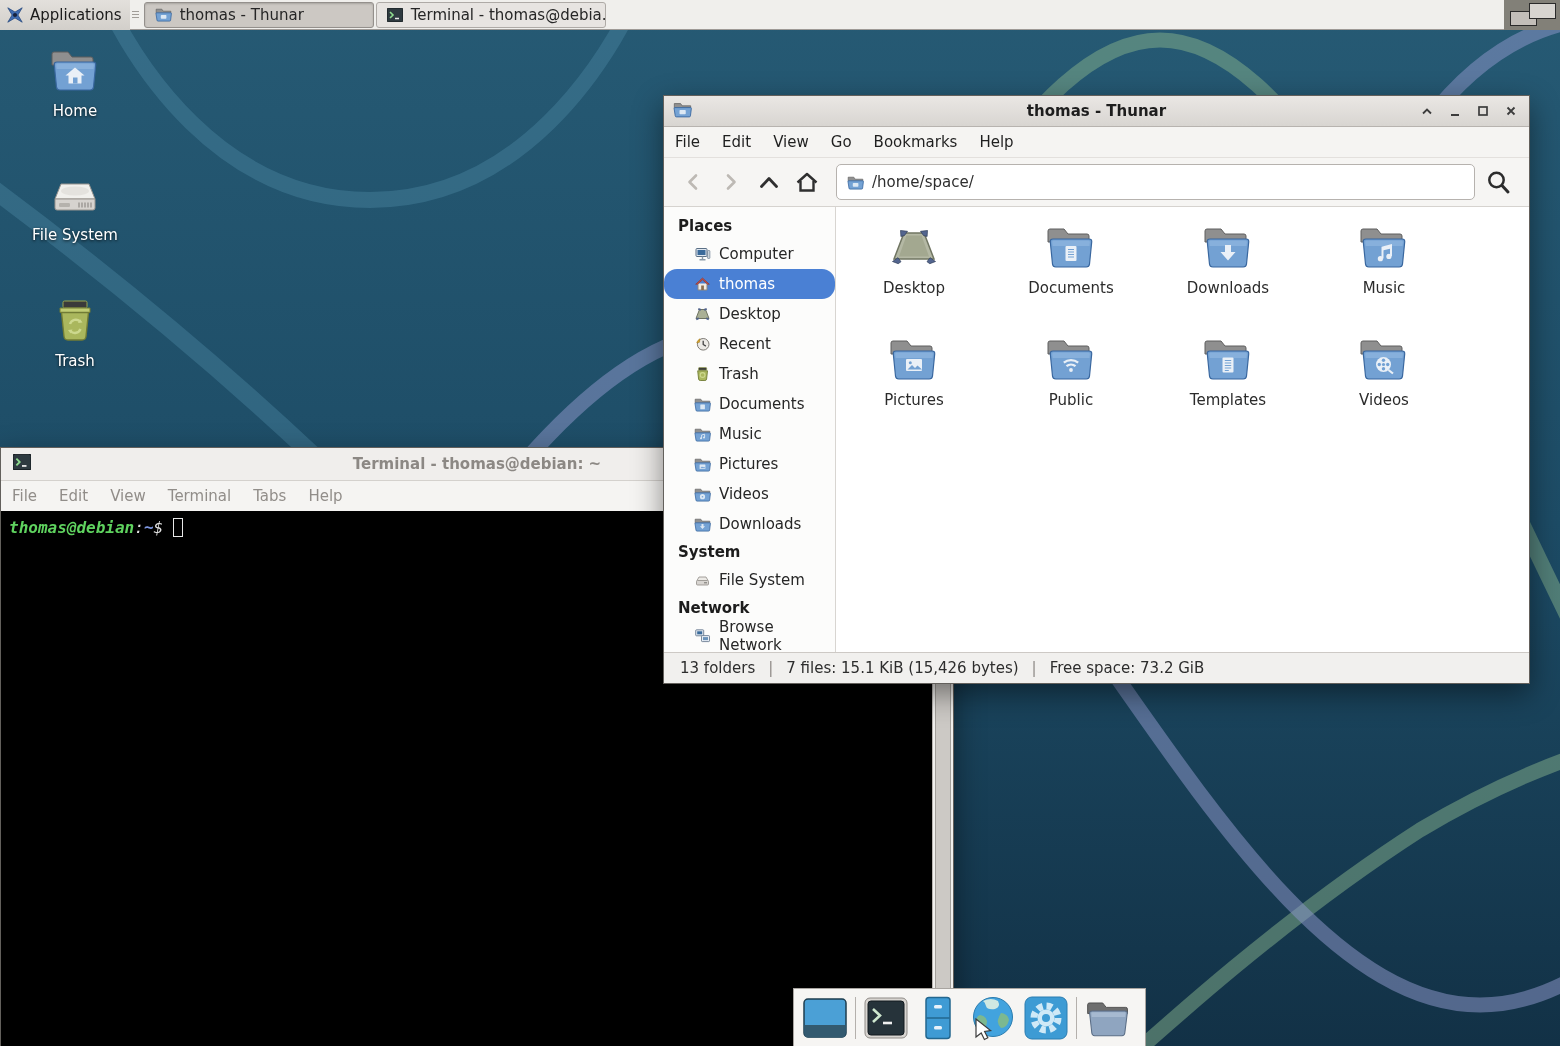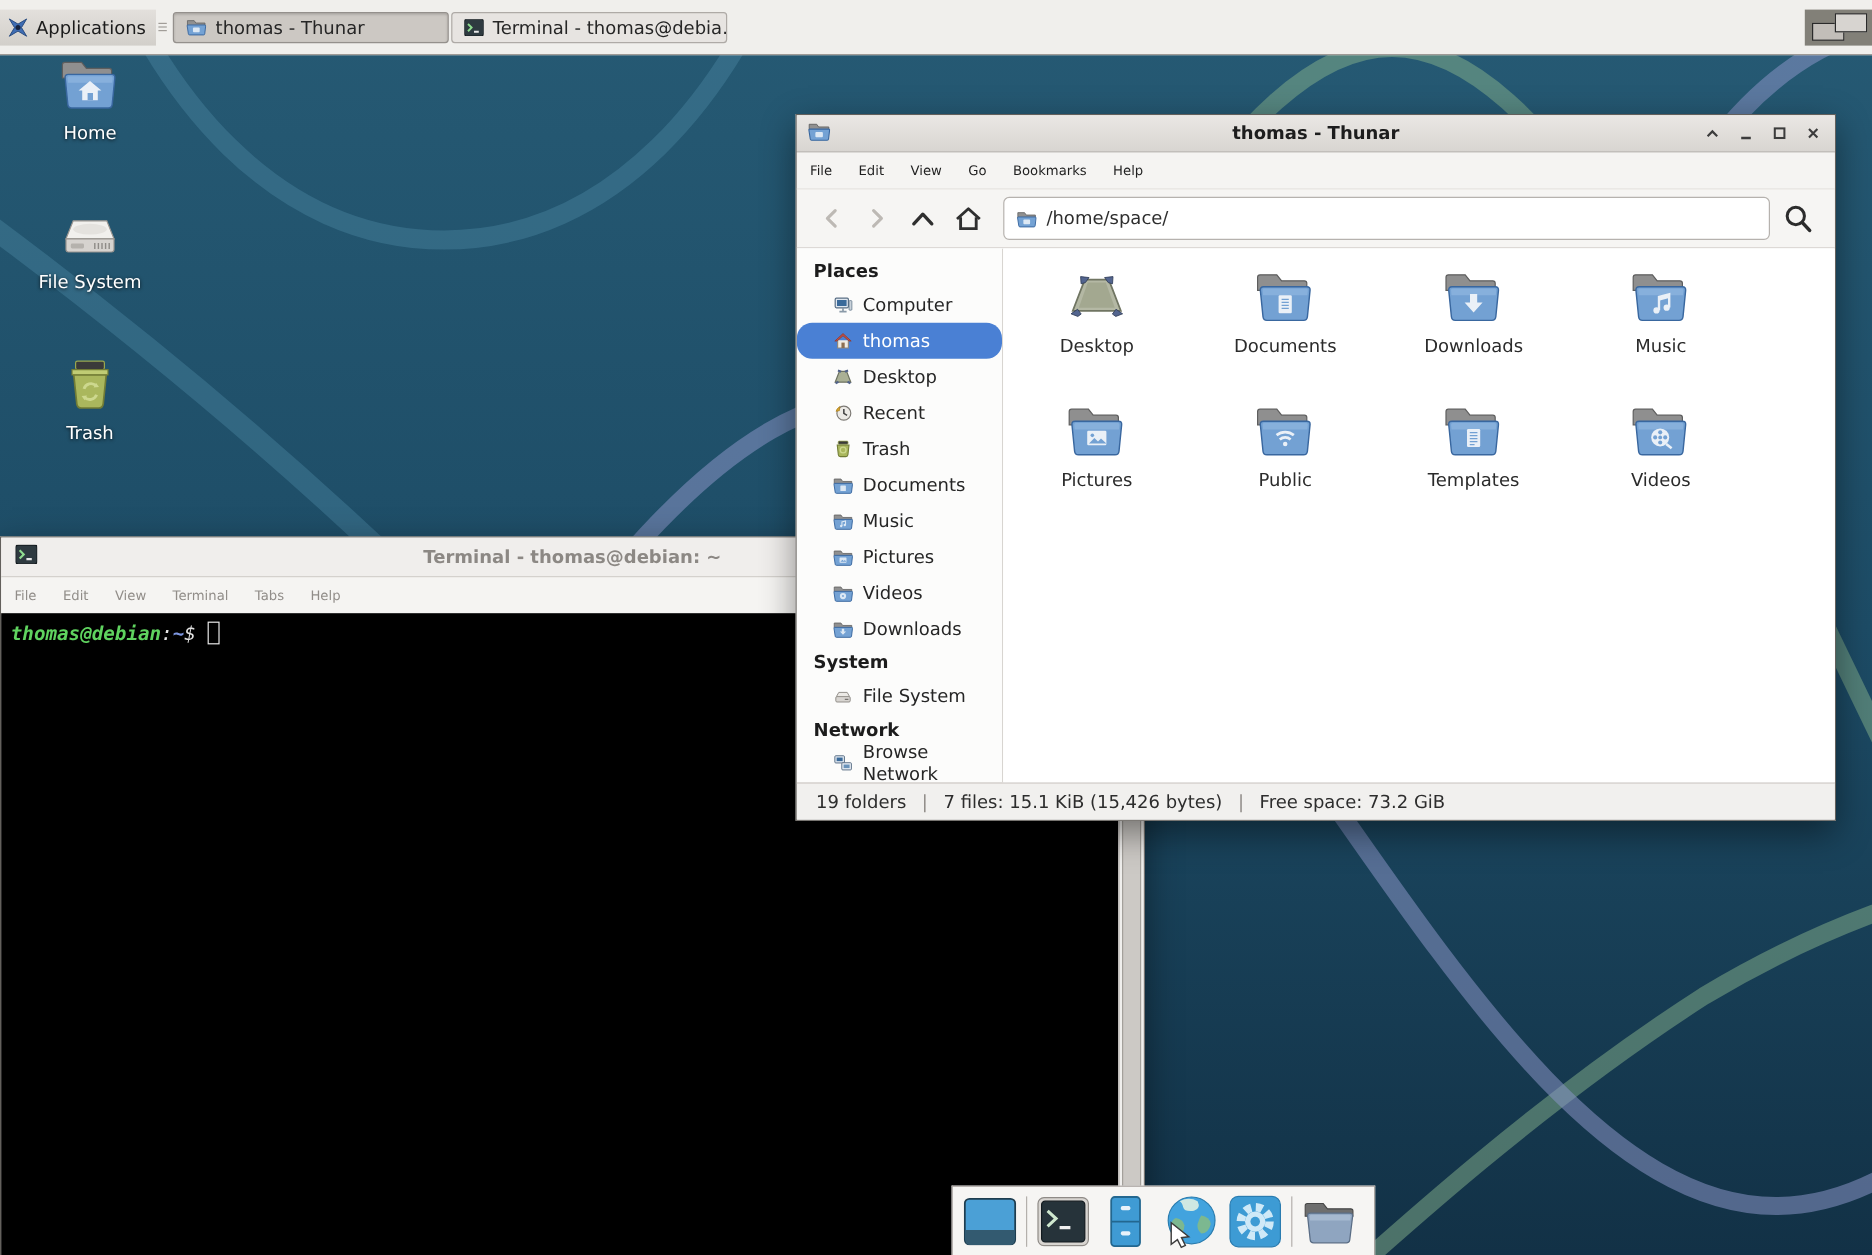--- a/index.html
+++ b/index.html
@@ -11,21 +11,21 @@
   
   #wallpaper { position:absolute; inset:0; z-index:0; }
 
   
   .dicon { position:absolute; left:15px; width:120px; z-index:1;
     display:flex; flex-direction:column; align-items:center; gap:8px;
     color:#fff; font-size:15px; text-shadow:0 1px 3px rgba(0,0,0,.85); cursor:default; }
   #dicon-home { top:48px; } #dicon-fs { top:172px; } #dicon-trash { top:298px; }
 
   
-  #panel { position:absolute; top:0; left:0; right:0; height:46px; z-index:40;
+  #panel { position:absolute; top:0; left:0; right:0; height:30px; z-index:40;
     background:#f0efec; border-bottom:1px solid #9e9a96; display:flex; align-items:center; }
   #app-button { display:flex; align-items:center; gap:6px; height:30px; padding:0 8px 0 6px;
     background:linear-gradient(#e3e0dc,#d2cfca); color:#1b1b1b; font-size:15px; }
   .handle { width:9px; height:18px; margin:0 2px; display:flex; flex-direction:column; justify-content:center; gap:2px; }
   .handle i { display:block; width:7px; height:1px; background:#a19d98; }
   .task-button { display:flex; align-items:center; gap:8px; height:26px; margin:2px 1px;
     padding:0 10px; border-radius:3px; font-size:15px; color:#262626; width:230px; overflow:hidden; white-space:nowrap; }
   .task-button.active { background:#ccc8c3; border:1px solid #94908c; box-shadow:inset 0 1px 2px rgba(0,0,0,.18); }
   .task-button.inactive { background:#e7e4e1; border:1px solid #aeaaa6; }
   #pager { margin-left:auto; width:56px; height:30px; background:#828078; position:relative; }
@@ -38,21 +38,21 @@
   .titlebar { position:relative; display:flex; align-items:center; }
   .titlebar .title { position:absolute; left:0; right:0; text-align:center; font-size:15px; font-weight:700; }
   .win-controls { position:absolute; right:10px; top:0; bottom:0; display:flex; align-items:center; gap:12px; }
   .wc { width:16px; height:16px; display:flex; align-items:center; justify-content:center; cursor:default; }
 
   
   #terminal-win { left:0; top:447px; width:954px; height:756px; z-index:10; }
   #terminal-win .titlebar { height:33px; background:#f0eeec; border-bottom:1px solid #d4d1cd; }
   #terminal-win .title { color:#8c8884; }
   #terminal-win .win-icon { margin-left:12px; z-index:2; }
-  .menubar { display:flex; align-items:center; background:#f5f4f2; font-size:11px; }
+  .menubar { display:flex; align-items:center; background:#f5f4f2; font-size:15px; }
   #terminal-win .menubar { height:30px; color:#918d89; }
   .menubar .mi { padding:0 11px; height:100%; display:flex; align-items:center; cursor:default; }
   #term-body { display:flex; height:calc(100% - 63px);font-style:italic; }
   #term-screen { flex:1; background:#000; padding:7px 0 0 8px;
     font-family:"DejaVu Sans Mono", monospace; font-size:16px; line-height:20px; white-space:pre; }
   .p-user { color:#5fd35f; font-weight:700; }
   .p-sep  { color:#e4e4e4; }
   .p-path { color:#7d96e0; font-weight:700; }
   .p-sym  { color:#e4e4e4; }
   #cursor { display:inline-block; width:10px; height:19px; border:1.5px solid #e8e8e8; margin-left:10px; vertical-align:-4px; }
@@ -497,21 +497,21 @@
               <circle cx="21.3" cy="27.5" r="1.7" fill="#73a1d3"></circle>
               <circle cx="29.7" cy="27.5" r="1.7" fill="#73a1d3"></circle>
             <path d="M30.5 33 l4.5 3.5" stroke="#eaf0f7" stroke-width="2.2"></path>
           </svg>
           <span>Videos</span>
         </div>
       </div>
     </div>
 
     <div id="statusbar">
-      <span>19 folders</span>
+      <span>13 folders</span>
       <span class="ssep">|</span>
       <span>7 files: 15.1 KiB (15,426 bytes)</span>
       <span class="ssep">|</span>
       <span>Free space: 73.2 GiB</span>
     </div>
   </div>
 
   <div id="dock">
     <span class="dock-item">
       <svg width="44" height="40" viewBox="0 0 44 40">

